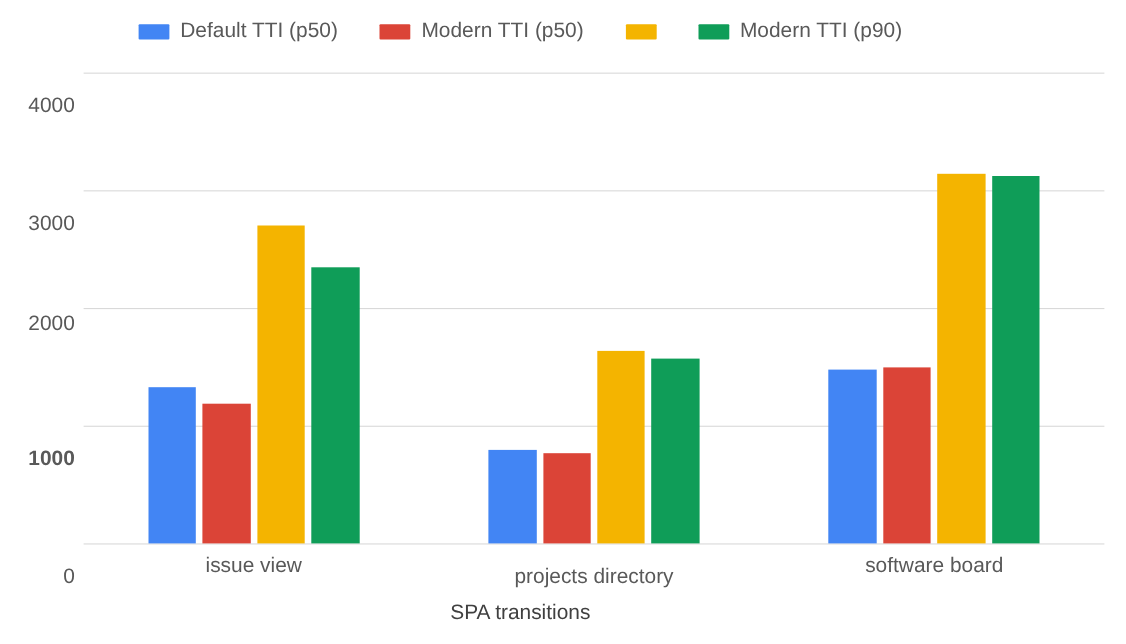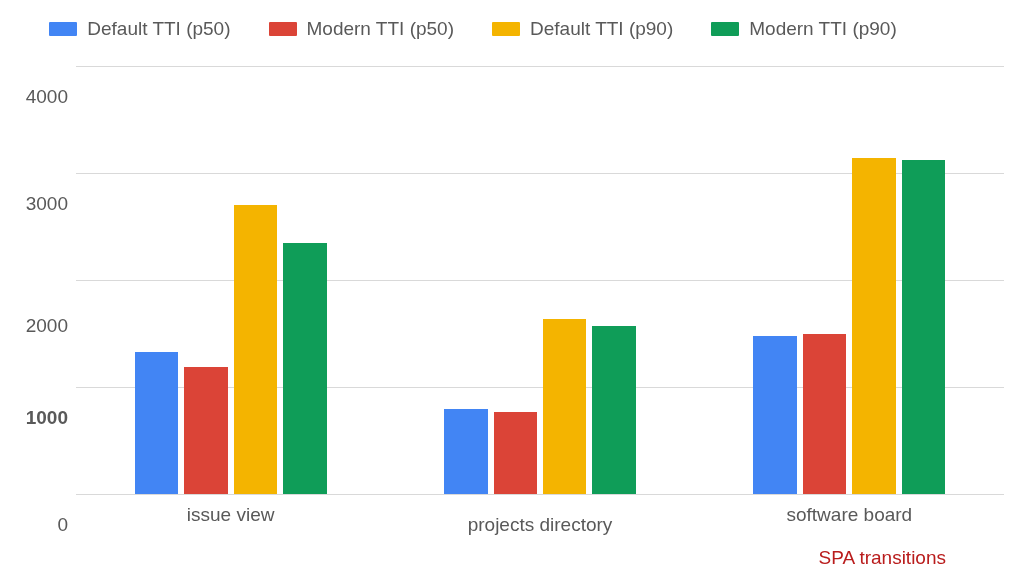--- a/index.html
+++ b/index.html
@@ -80,57 +80,56 @@
     color: #595959;
     text-align: left;
     transform: translateX(-50%);
     white-space: nowrap;
   }
   .xlabel {
     position: absolute;
     top: 547px;
     left: 0;
     right: 0;
-    text-align: right;
+    text-align: center;
     font-size: 19px;
-    color: #b91c1c;
+    color: #404040;
   }
 </style>
 </head>
 <body>
 
 <div class="chart-wrap">
 
   <div class="legend">
     <div class="legend-item">
       <span class="swatch" style="background:#4285f4;"></span>
       <span>Default TTI (p50)</span>
     </div>
     <div class="legend-item">
       <span class="swatch" style="background:#db4437;"></span>
       <span>Modern TTI (p50)</span>
     </div>
     <div class="legend-item">
       <span class="swatch" style="background:#f4b400;"></span>
-      <span>Default TTI (p90)</span>
     </div>
     <div class="legend-item">
       <span class="swatch" style="background:#0f9d58;"></span>
       <span>Modern TTI (p90)</span>
     </div>
   </div>
 
   <div class="plot">
 
     <div class="gridline" style="top:428px;"></div>
     <div class="ytick" style="top:428px;">0</div>
     <div class="gridline" style="top:321px;"></div>
     <div class="ytick" style="top:321px;font-weight:bold;">1000</div>
     <div class="gridline" style="top:214px;"></div>
-    <div class="ytick" style="top:229px;">2000</div>
+    <div class="ytick" style="top:198px;">2000</div>
     <div class="gridline" style="top:107px;"></div>
     <div class="ytick" style="top:107px;">3000</div>
     <div class="gridline" style="top:0px;"></div>
     <div class="ytick" style="top:0px;">4000</div>
 
     <div class="bars">
 
       <div class="bar" style="left:58.77px;width:43.45px;height:142.31px;background:#4285f4;"></div>
       <div class="bar" style="left:108.22px;width:43.45px;height:127.33px;background:#db4437;"></div>
       <div class="bar" style="left:157.67px;width:43.45px;height:288.90px;background:#f4b400;"></div>

